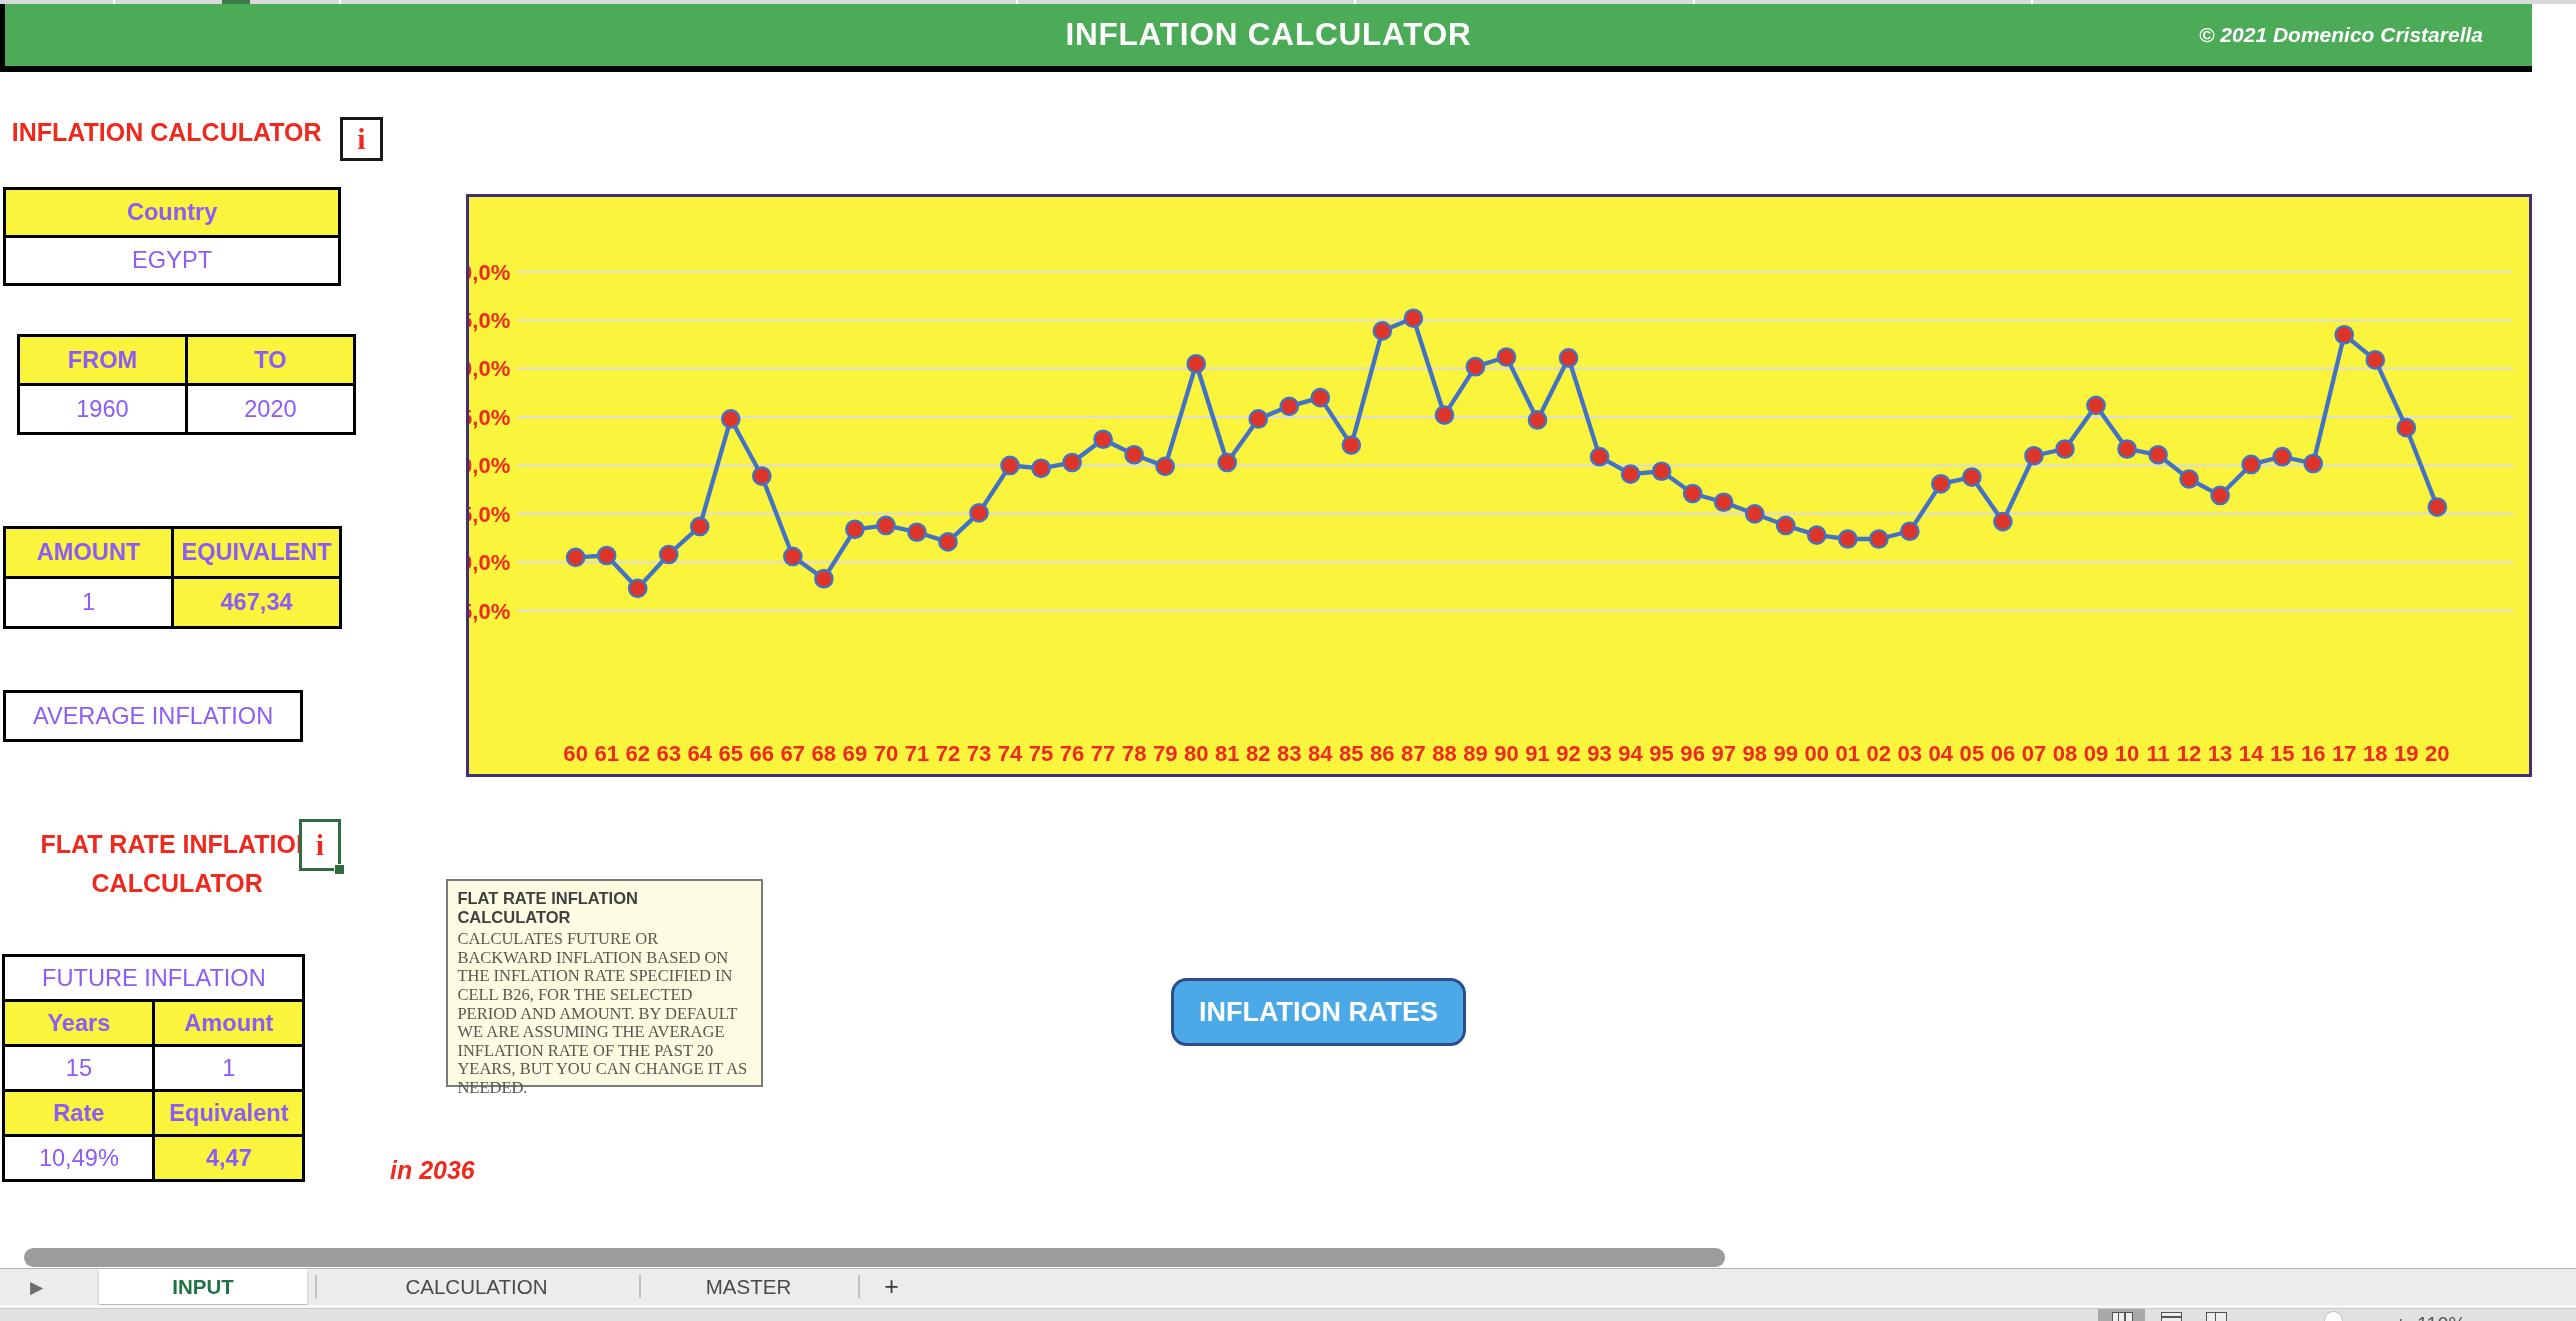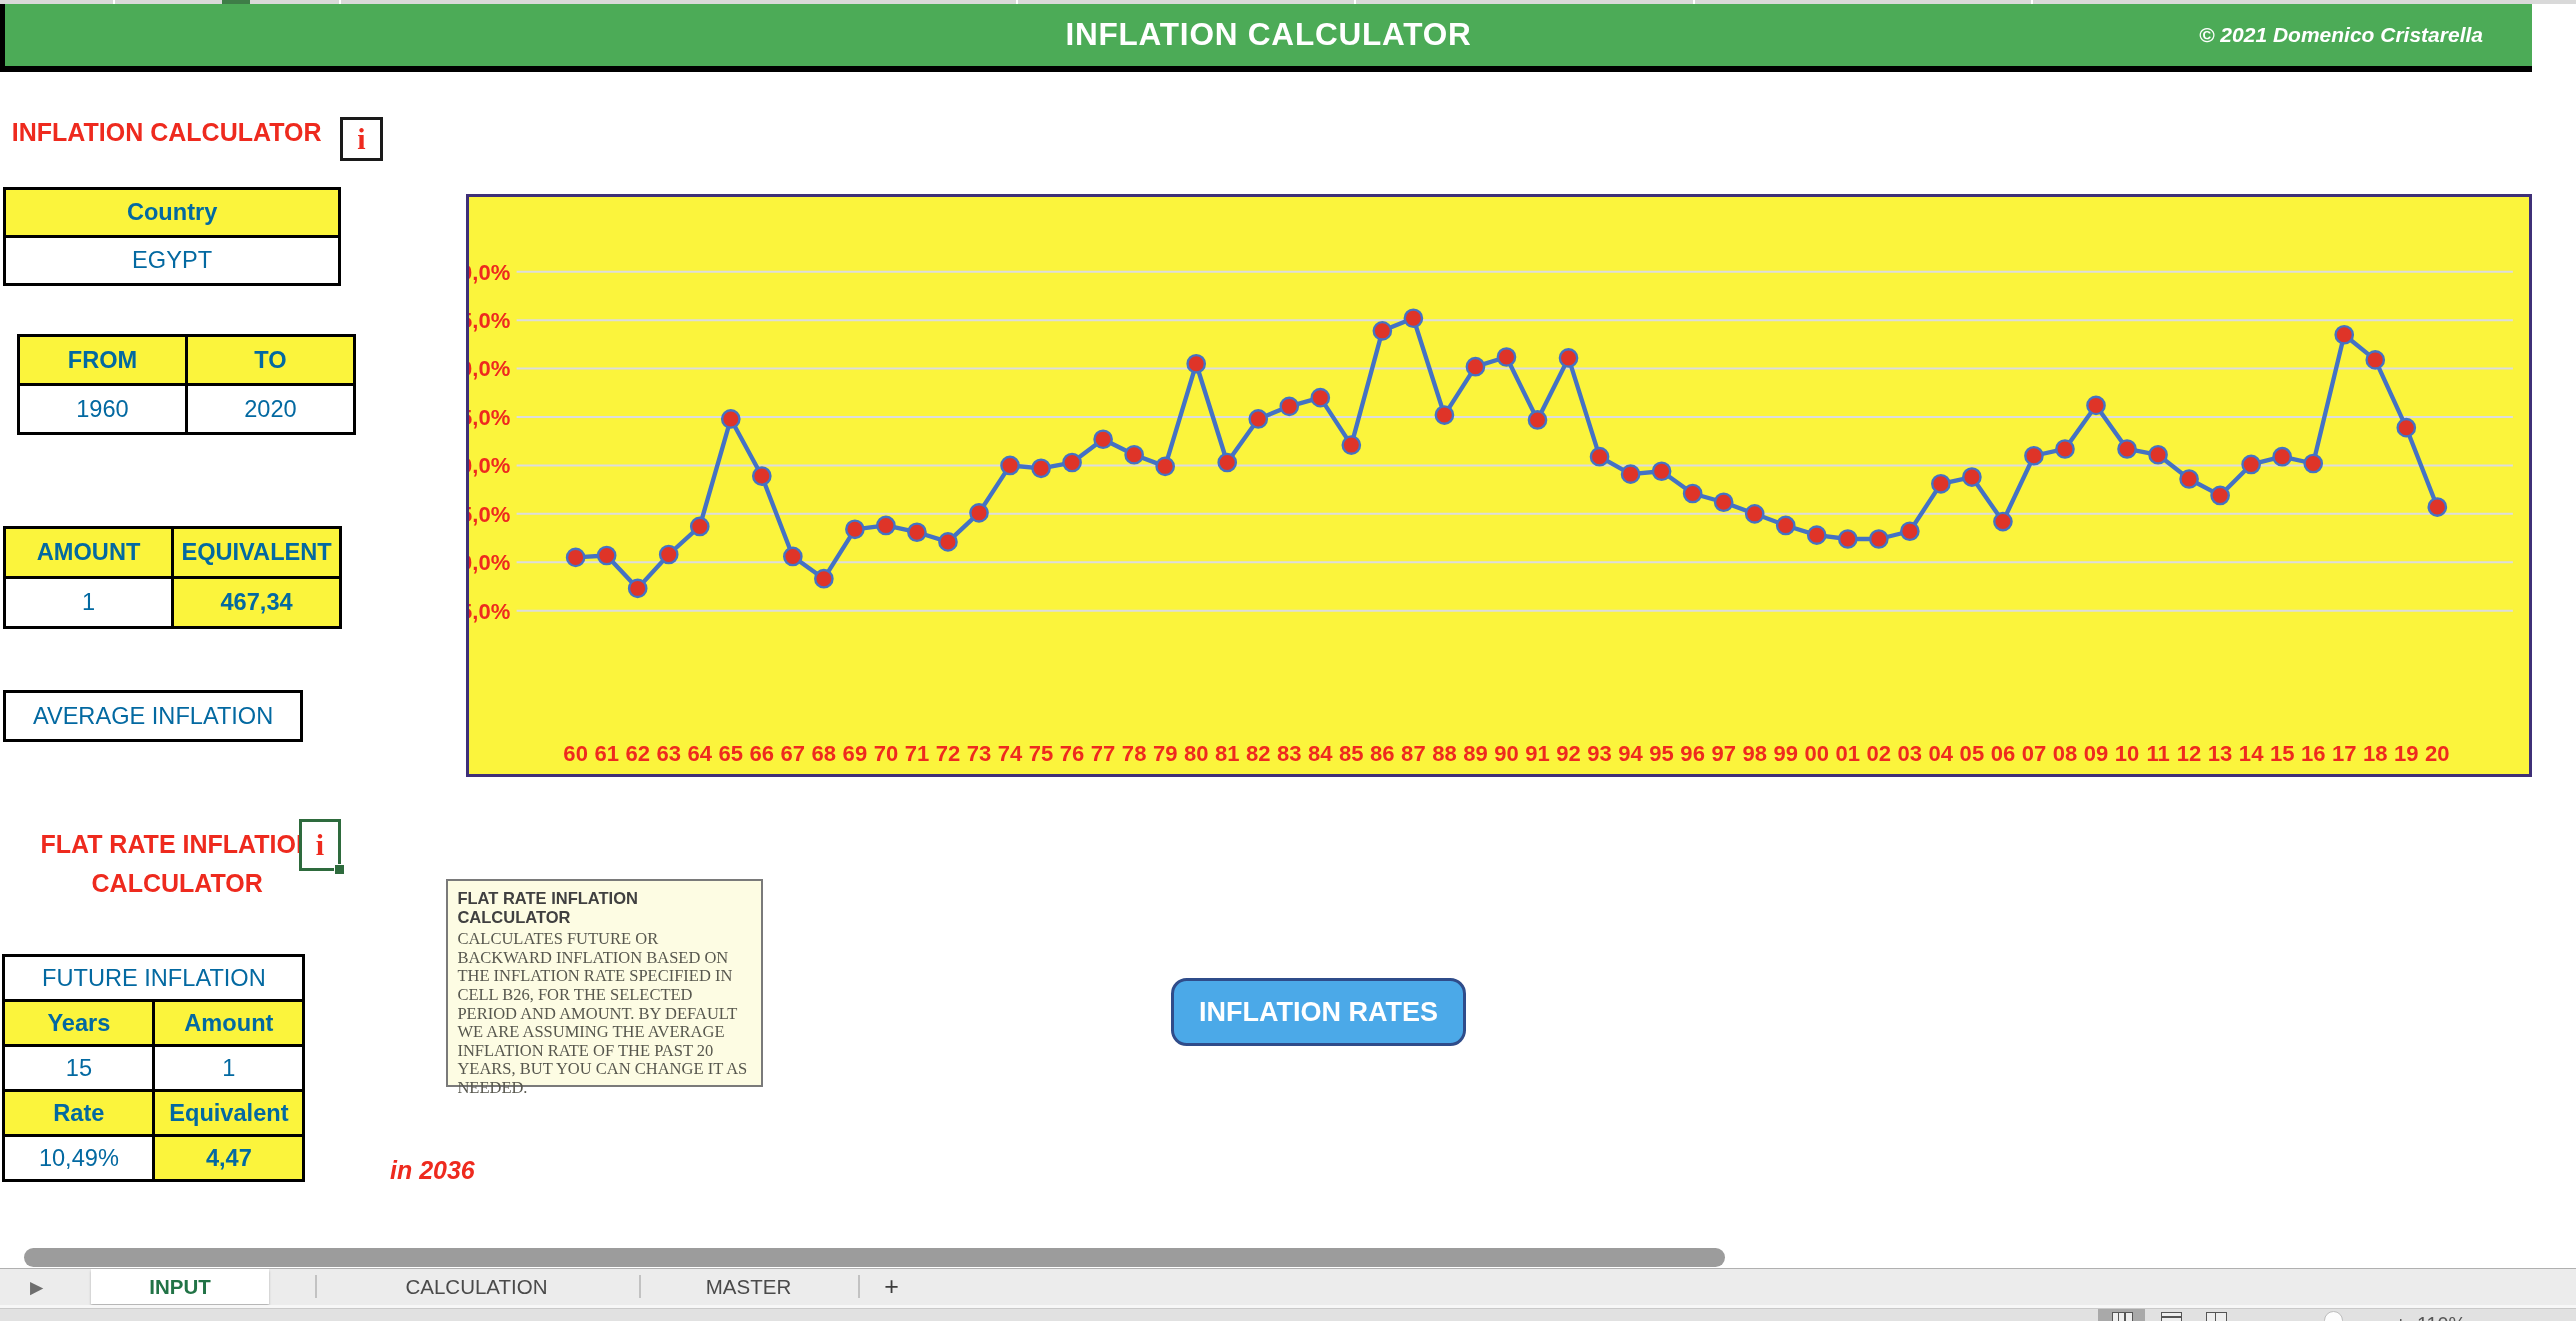--- a/index.html
+++ b/index.html
@@ -27,21 +27,21 @@
     font-weight:700;font-style:italic;}
 
   
   .section-title{left:11.8px;top:118px;width:331px;font-size:25px;font-weight:700;color:var(--red);}
   .info-btn1{left:340px;top:117px;width:43px;height:44px;border:3.1px solid #1a1a1a;background:#fff;
     display:flex;align-items:center;justify-content:center;}
   .info-i{color:var(--red);font-family:"Liberation Serif",serif;font-weight:700;font-size:30px;}
 
   table.xl{border-collapse:collapse;}
   table.xl td{border:3.1px solid #000;text-align:center;vertical-align:middle;
-    font-size:23.6px;color:#0369a1;}
+    font-size:23.6px;color:#8b5cf6;}
   td.hd{background:var(--yellow);font-weight:700;}
   td.val{background:#fff;font-weight:400;}
   td.valy{background:var(--yellow);color:var(--red);font-weight:700;}
 
   .country-tbl{left:3.1px;top:187px;}
   .country-tbl td{width:335px;height:48px;}
   .fromto-tbl{left:17px;top:334px;}
   .fromto-tbl td{height:49px;}
   .amount-tbl{left:3.1px;top:526px;}
   .amount-tbl td{height:50px;}
@@ -351,21 +351,21 @@
       <circle cx="2421.1666666666665" cy="206.93" r="11" fill="#DF3428" stroke="#4472C4" stroke-width="3"></circle>
       <circle cx="2460.5833333333335" cy="293.03" r="11" fill="#DF3428" stroke="#4472C4" stroke-width="3"></circle>
       <circle cx="2500" cy="393.89" r="11" fill="#DF3428" stroke="#4472C4" stroke-width="3"></circle>
     </svg>
 </div>
 
 <div class="abs hscroll-thumb"></div>
 
 <div class="abs tabbar">
   <span class="tab-nav">▶</span>
-  <div class="tab active" style="left:91px;width:178px">
+  <div class="tab active" style="left:99px;width:208px">
     <span>INPUT</span>
   </div>
   <span class="tab-sep" style="left:315px"></span>
   <div class="tab" style="left:319px;width:315px">
     <span>CALCULATION</span>
   </div>
   <span class="tab-sep" style="left:639px"></span>
   <div class="tab" style="left:644px;width:209px">
     <span>MASTER</span>
   </div>

